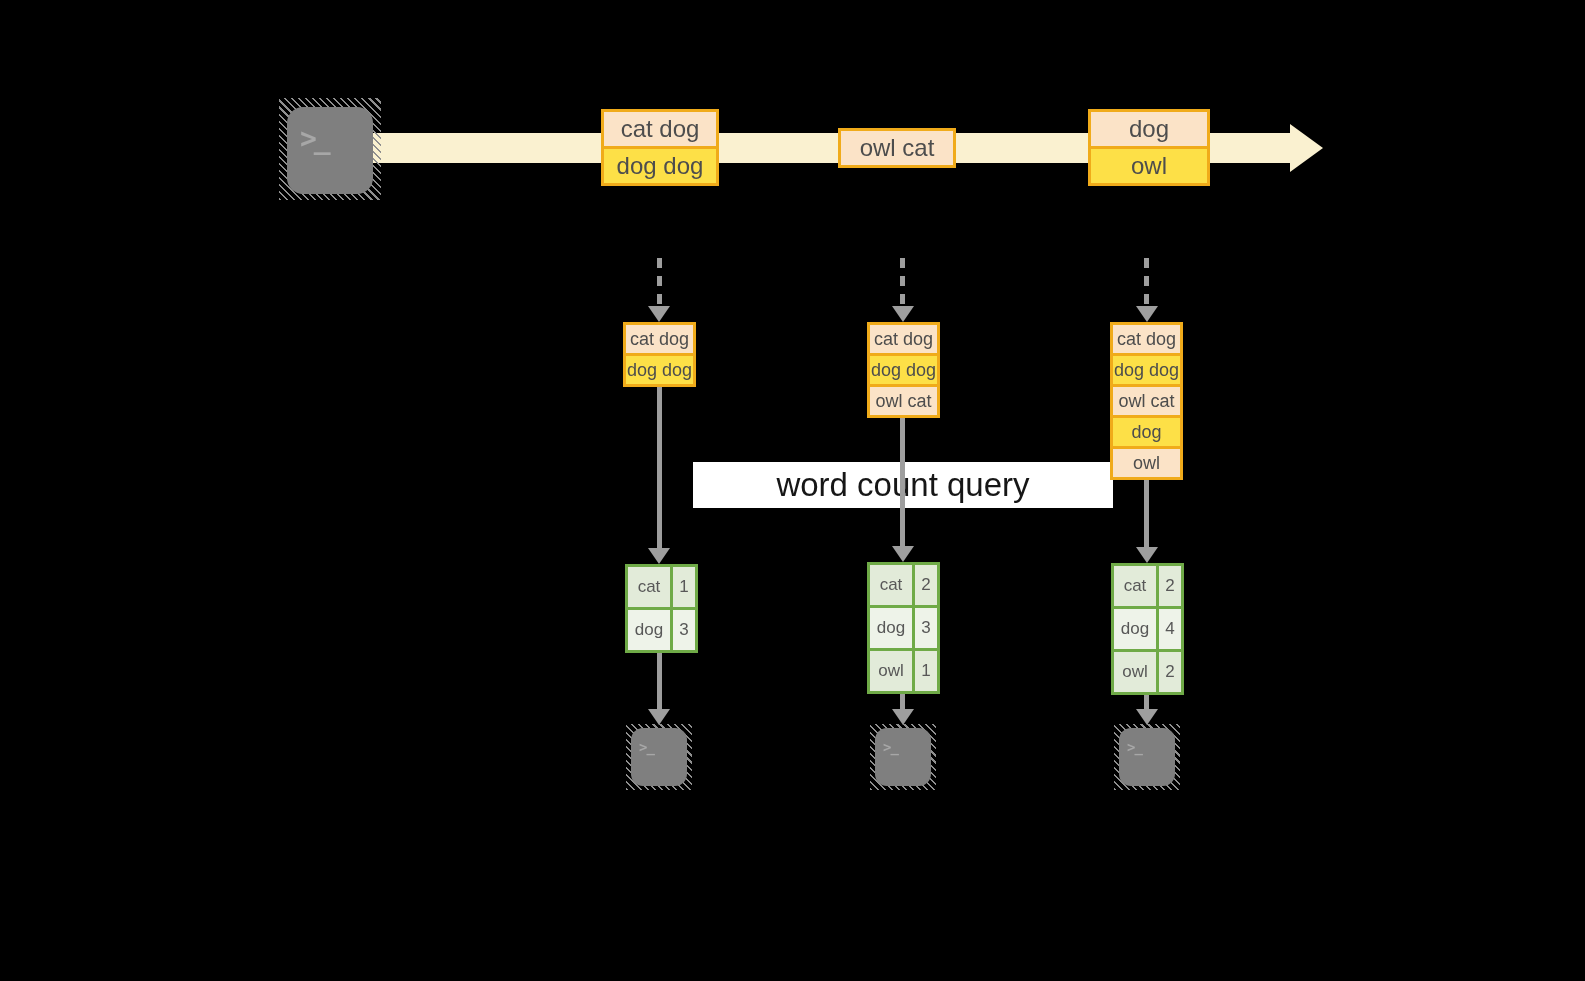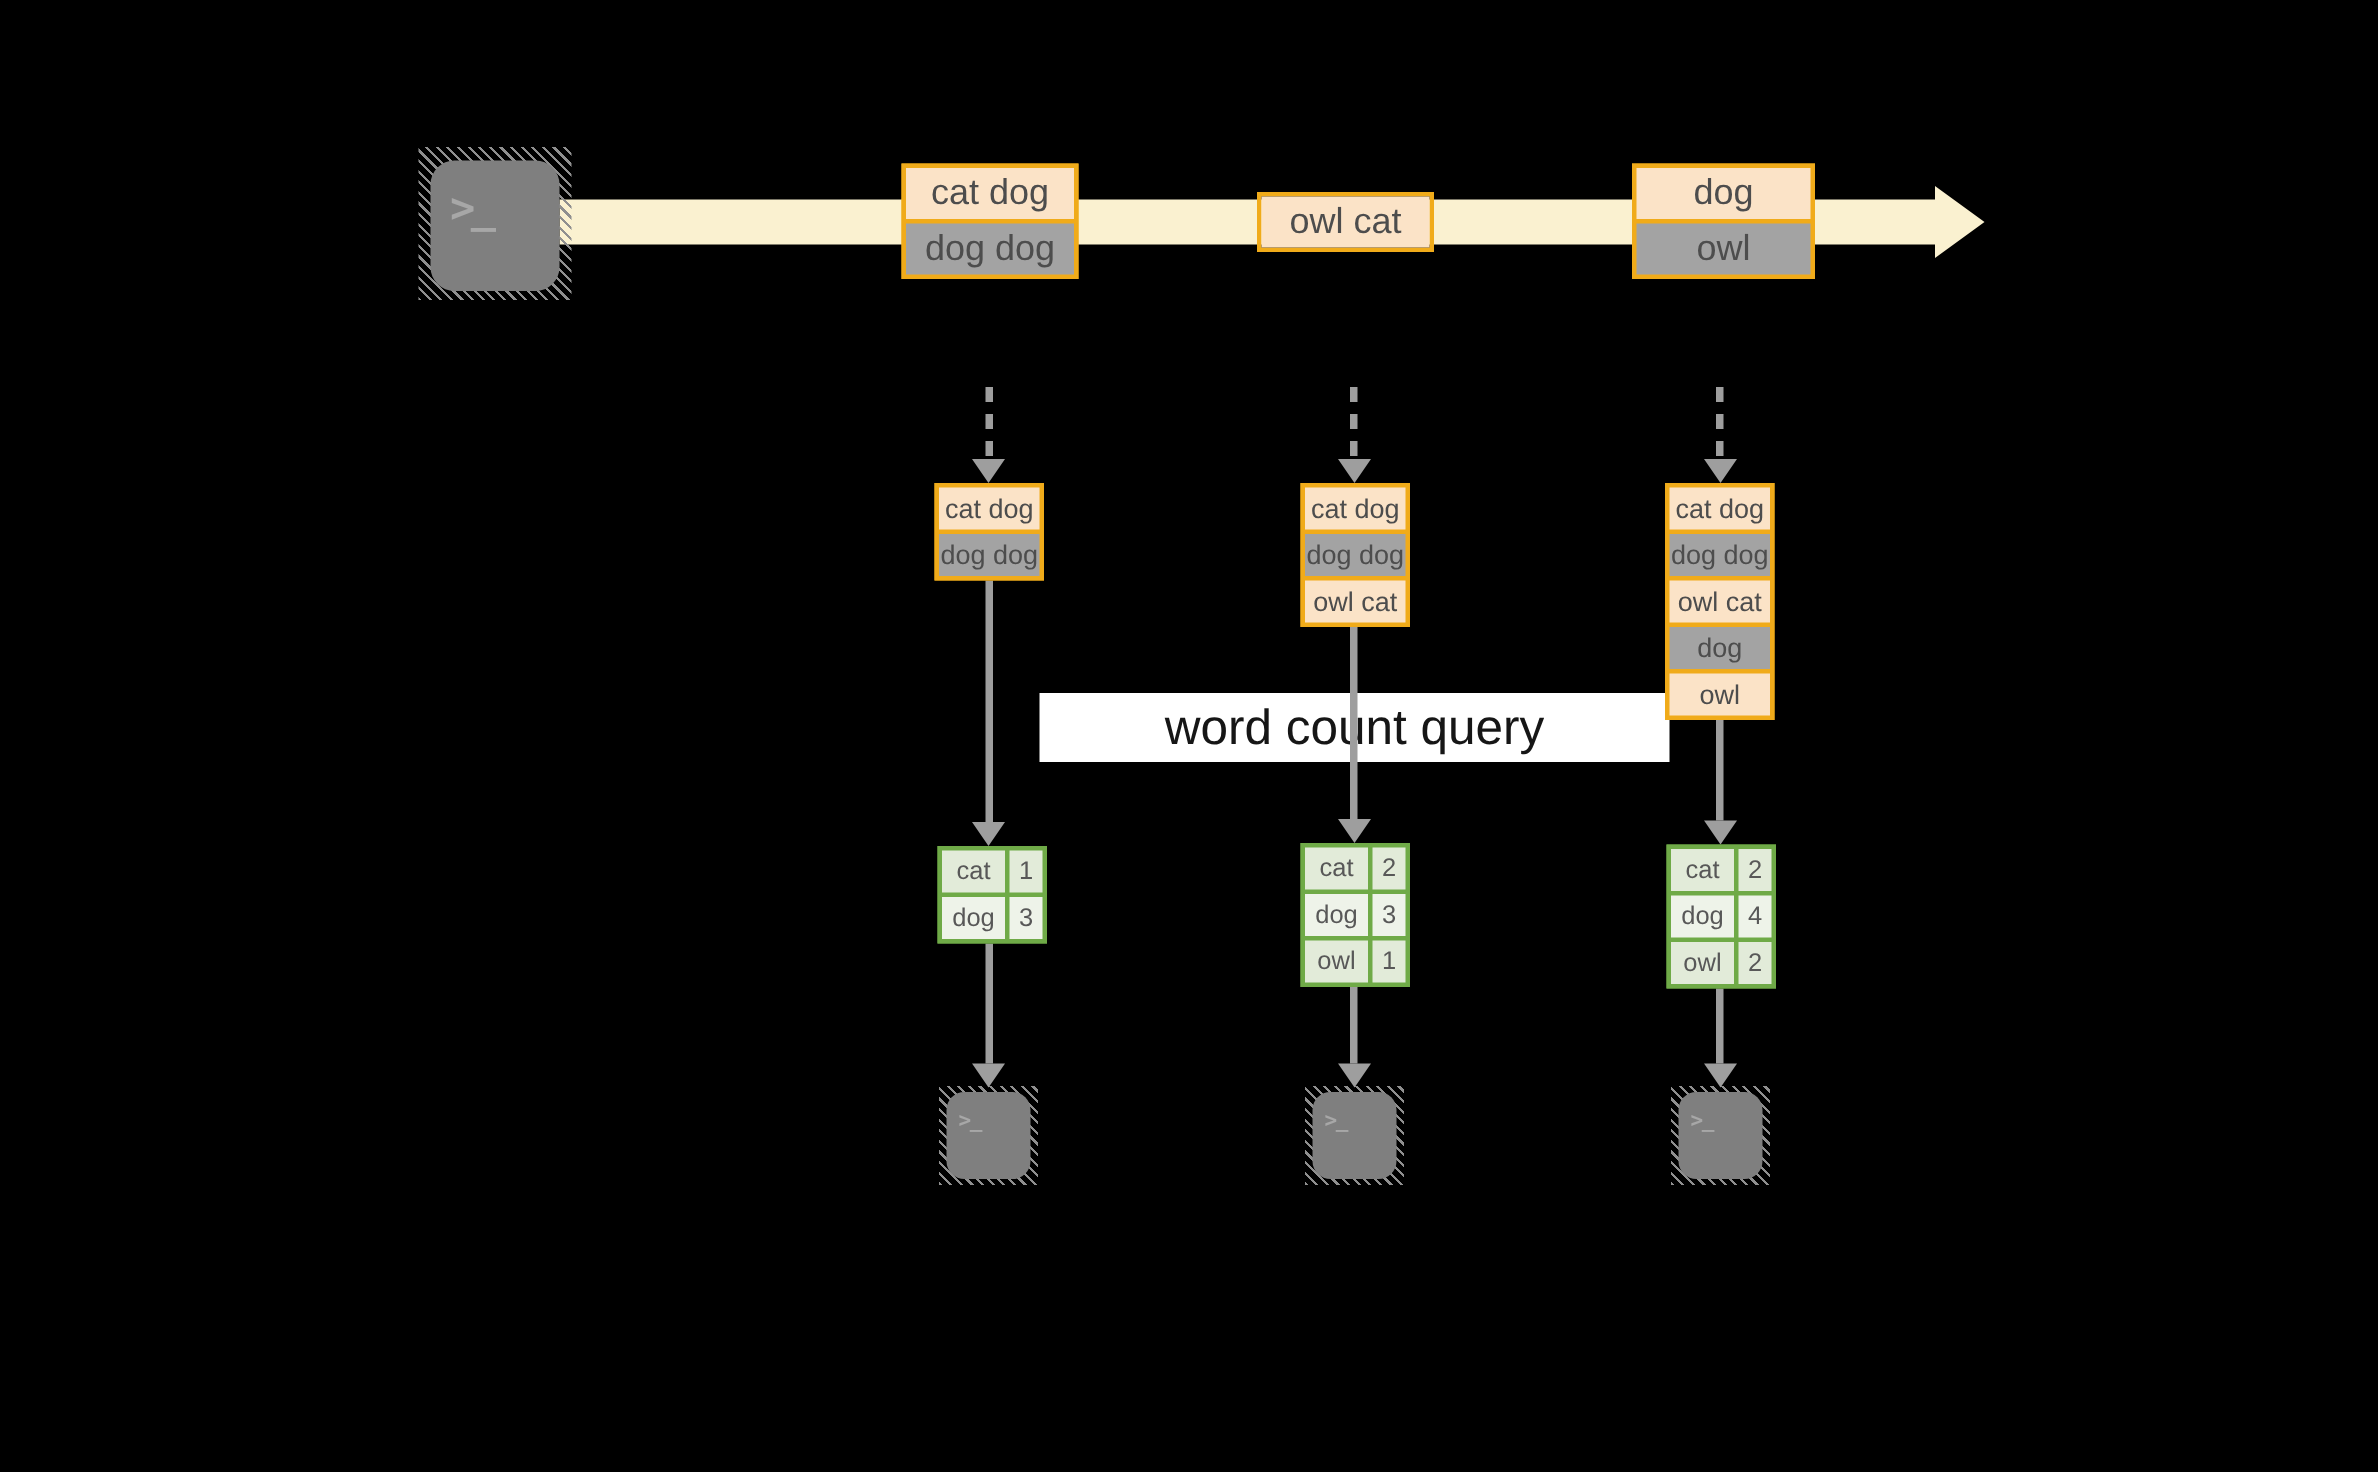--- a/index.html
+++ b/index.html
@@ -11,33 +11,33 @@
   
   .band{position:absolute;left:373px;top:133px;width:917px;height:30px;background:#faf1d0;z-index:1;}
   .band-head{position:absolute;left:1290px;top:124px;width:0;height:0;z-index:1;
     border-top:24px solid transparent;border-bottom:24px solid transparent;border-left:33px solid #faf1d0;}
 
   
   .obox{position:absolute;border:3px solid #f0ab1a;background:#f0ab1a;
         display:flex;flex-direction:column;gap:3px;box-sizing:content-box;}
   .obox .orow{display:flex;align-items:center;justify-content:center;color:#4d4d4d;}
   .orow.peach{background:#fbe3c7;}
-  .orow.cream{background:#a3a3a3;}
+  .orow.cream{background:#fde047;}
   .ev{z-index:2;}
   .ev .orow{height:34px;font-size:24px;}
   .stack{z-index:6;}
   .stack .orow{height:28px;font-size:18px;}
   .ev,.stack{width:112px;}
   .w116{width:116px;}
   .w67{width:67px;}
 
   
   .gtable{position:absolute;z-index:6;border:3px solid #6faa47;background:#6faa47;
           display:grid;grid-template-columns:42px 22px;gap:3px;}
-  .gcell{display:flex;align-items:center;justify-content:center;height:28px;font-size:17px;color:#585858;}
+  .gcell{display:flex;align-items:center;justify-content:center;height:40px;font-size:17px;color:#585858;}
   .gcell.dark{background:#e2ebd9;}
   .gcell.light{background:#eef3e9;}
 
   
   .stem{position:absolute;width:5px;background:#9e9e9e;z-index:5;}
   .stem.dashed{background:repeating-linear-gradient(180deg,#9e9e9e 0 10px,transparent 10px 18px);}
   .head{position:absolute;width:0;height:0;z-index:5;
         border-left:11px solid transparent;border-right:11px solid transparent;border-top:16px solid #9e9e9e;}
 
   

